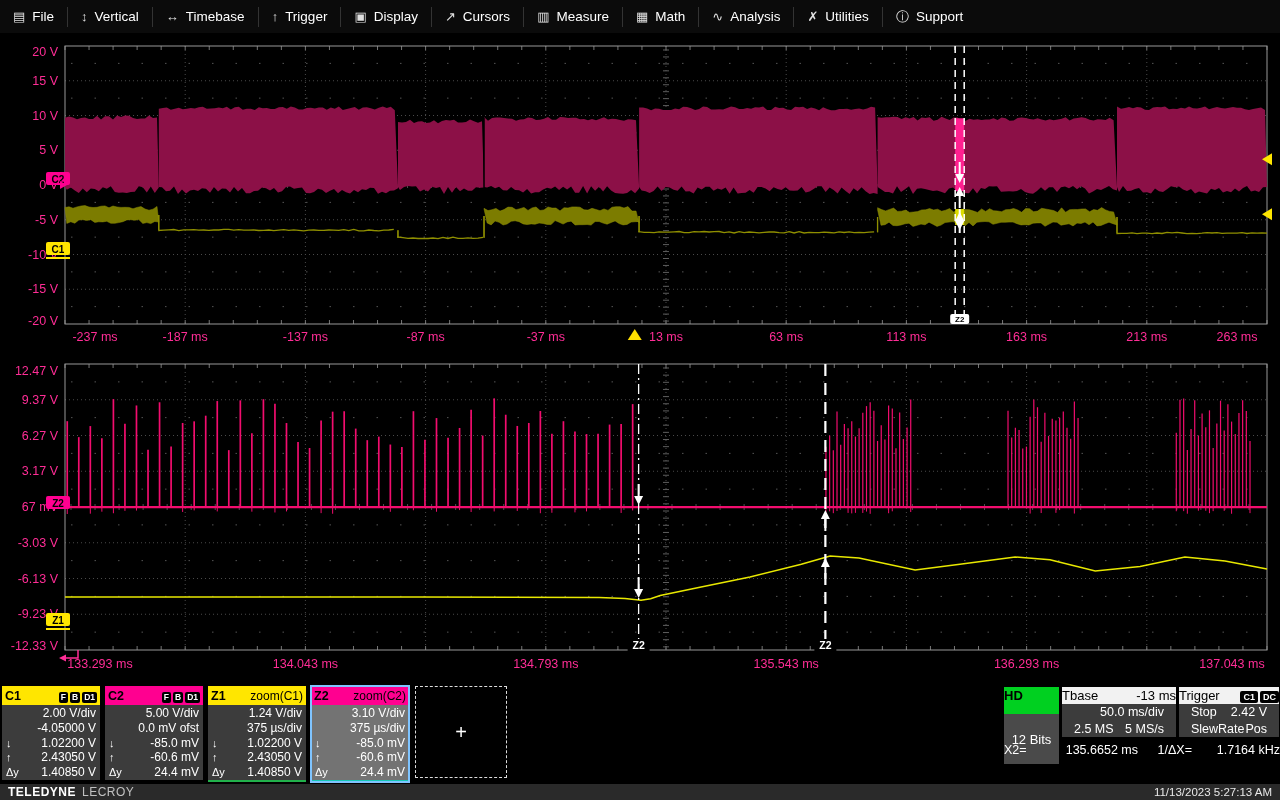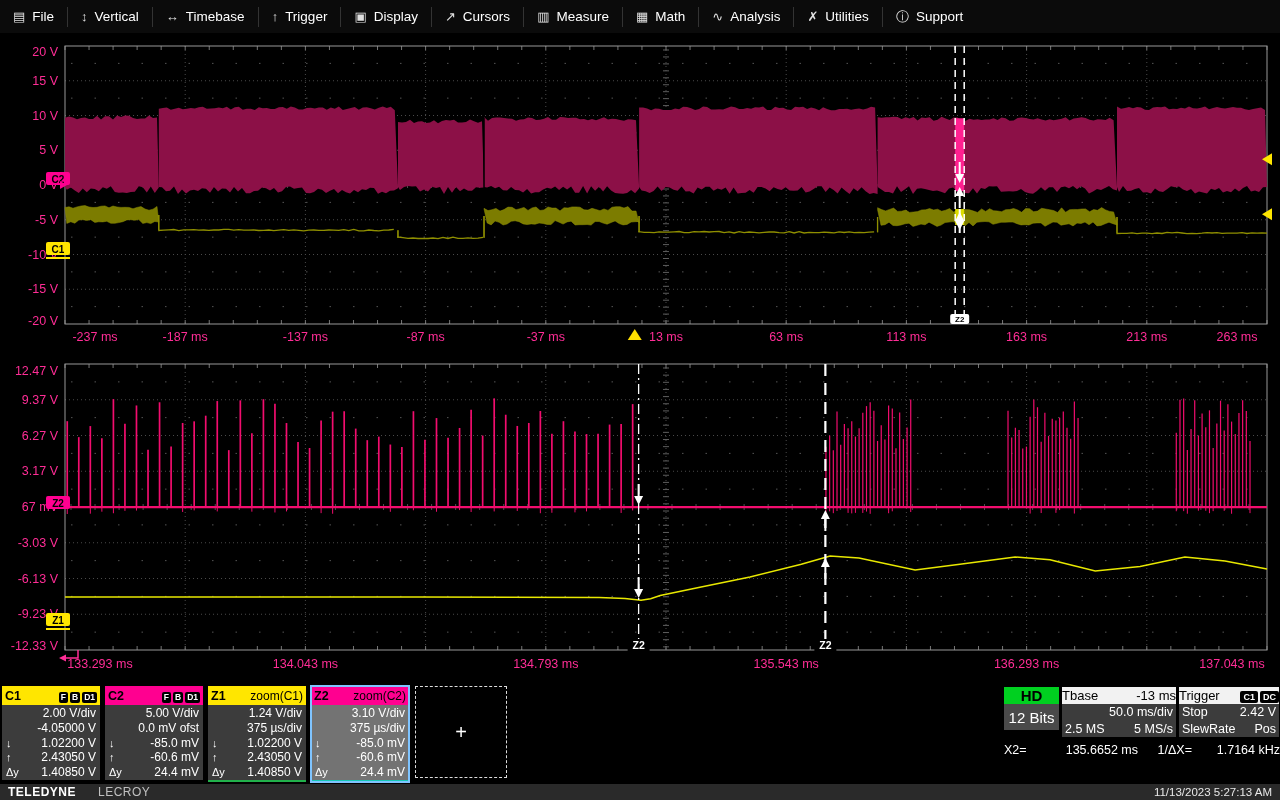--- a/index.html
+++ b/index.html
@@ -28,40 +28,40 @@
   .dbox.selected .dbody{background:#737373}
   .drow{display:flex;justify-content:space-between;height:14.8px;line-height:14.8px}
   .dsym{width:22px;font-size:11px;color:#fff}
   .dval{flex:1;text-align:right}
   .add-box{width:92px;height:92px;border:1px dashed #ddd;display:flex;align-items:center;
     justify-content:center;font-size:20px;color:#fff;box-sizing:border-box;margin-left:1px;background:#000}
   
   .rpanel{position:absolute;left:1004px;top:687px;display:flex;gap:3px;z-index:5}
   .acq-box{font-size:12.5px}
   .hd-box{width:55px}
-  .hd-head{background:#00d020;color:#000;font-weight:bold;text-align:center;height:17px;line-height:17px;font-size:15px}
-  .hd-body{background:#4a4a4a;height:26px;display:flex;align-items:center;justify-content:center;font-size:15px}
+  .hd-head{background:#00d020;color:#000;font-weight:bold;height:27px;line-height:17px;font-size:13px}
+  .hd-body{background:#4a4a4a;height:50px;display:flex;align-items:center;justify-content:center;font-size:13px}
   .tb-box{width:114px}
   .wh-head{background:#f2f2f2;color:#000;display:flex;justify-content:space-between;align-items:center;
     padding:0 0;height:17px;line-height:17px;font-size:13px;font-weight:normal}
-  .tb-body{background:#3c3c3c;height:33px;padding:0 3px;box-sizing:border-box;font-size:12.5px}
+  .tb-body{background:#3c3c3c;height:33px;padding:0 12px;box-sizing:border-box;font-size:12.5px}
   .tb-r1{text-align:right;line-height:17px;height:17px}
   .tb-r2{display:flex;justify-content:space-between;line-height:16px;height:16px}
   .tg-box{width:100px}
   .tbadge{background:#000;color:#fff;font-size:9px;font-weight:bold;padding:0 3px;border-radius:2px;
     margin-left:2px;height:12px;line-height:12px;display:inline-block}
   .cursor-readout{position:absolute;left:1004px;top:742px;width:276px;font-size:12.5px;color:#fff;z-index:5}
   .cr-row{display:grid;grid-template-columns:34px 100px 54px 1fr;height:16px;line-height:16px}
   .crv,.crl2,.crv2{text-align:right}
   
   .statusbar{position:absolute;top:784px;left:0;width:1280px;height:16px;background:#2a2a2a;
     display:flex;justify-content:space-between;align-items:center;padding:0 8px;box-sizing:border-box;
     font-size:12px;line-height:16px;z-index:6}
   .brand-bold{font-weight:bold;color:#fff;letter-spacing:.5px}
-  .brand-light{color:#c0c0c0;margin-left:22px;letter-spacing:.5px}
+  .brand-light{color:#c0c0c0;margin-left:6px;letter-spacing:.5px}
   .datetime{color:#e8e8e8;font-size:11.5px}
 </style>
 </head>
 <body>
 
 <div class="menubar" id="menubar">
     <div class="menu-item">
       <span class="mi-icon">▤</span>
       <span>File</span>
     </div>

